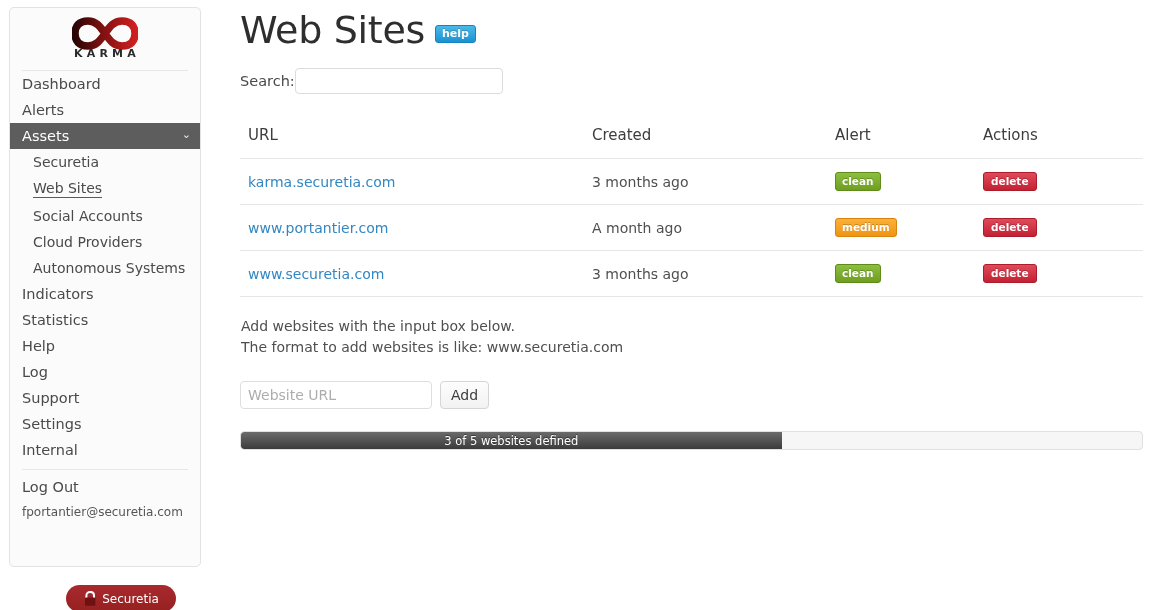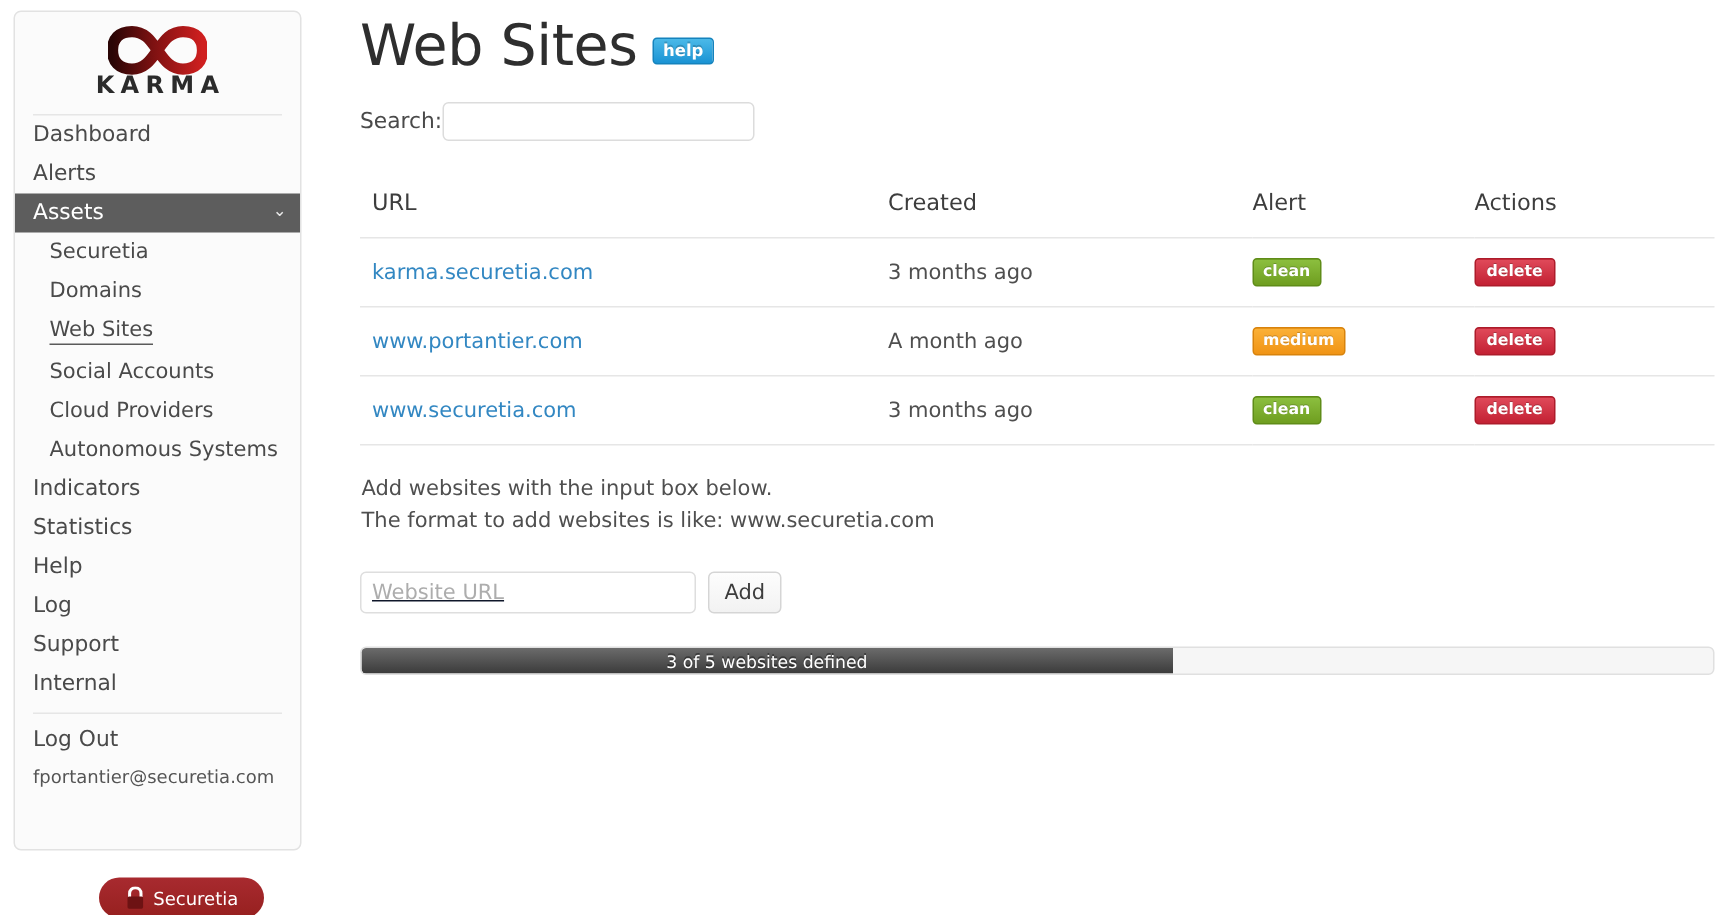--- a/index.html
+++ b/index.html
@@ -30,21 +30,21 @@
   }
   #logo-block {
     padding: 9px 0 4px 0;
     text-align: center;
   }
   .logo-infinity {
     display: block;
     margin: 0 auto;
   }
   .logo-word {
-    font-size: 16px;
+    font-size: 11px;
     letter-spacing: 4.2px;
     color: #2b2b2b;
     font-weight: bold;
     text-indent: 4px;
     margin-top: -3px;
     font-family: "DejaVu Sans", sans-serif;
   }
   .sb-divider {
     height: 1px;
     background: #e6e6e6;
@@ -254,31 +254,30 @@
     line-height: 20.5px;
     padding-left: 1px;
   }
   #add-row {
     margin-top: 24px;
     display: flex;
     align-items: flex-start;
     gap: 8px;
   }
   #website-url-input {
-    width: 224px;
+    width: 192px;
     height: 28px;
     border: 1px solid #dedede;
     border-radius: 4px;
     background: #fff;
     outline: none;
     font-size: 14px;
     color: #0f172a;
     padding: 2px 7px;
     font-family: "DejaVu Sans", sans-serif;
-    text-decoration: underline;
   }
   #website-url-input::placeholder { color: #adadad; }
   #add-button {
     height: 28px;
     min-width: 47px;
     border: 1px solid #d5d5d5;
     border-radius: 4px;
     background: linear-gradient(180deg,#fdfdfd 0%, #f2f2f2 100%);
     color: #3d3d3d;
     font-size: 14px;
@@ -347,23 +346,20 @@
         <li>
           <a class="nav-item"><span>Alerts</span></a>
         </li>
         <li>
           <a class="nav-item active"><span>Assets</span><span class="chevron">⌄</span></a>
         </li>
         <li>
           <a class="nav-sub"><span class="lbl">Securetia</span></a>
         </li>
         <li>
-          <a class="nav-sub"><span class="lbl">Domains</span></a>
-        </li>
-        <li>
           <a class="nav-sub current"><span class="lbl">Web Sites</span></a>
         </li>
         <li>
           <a class="nav-sub"><span class="lbl">Social Accounts</span></a>
         </li>
         <li>
           <a class="nav-sub"><span class="lbl">Cloud Providers</span></a>
         </li>
         <li>
           <a class="nav-sub"><span class="lbl">Autonomous Systems</span></a>
@@ -375,20 +371,23 @@
           <a class="nav-item"><span>Statistics</span></a>
         </li>
         <li>
           <a class="nav-item"><span>Help</span></a>
         </li>
         <li>
           <a class="nav-item"><span>Log</span></a>
         </li>
         <li>
           <a class="nav-item"><span>Support</span></a>
+        </li>
+        <li>
+          <a class="nav-item"><span>Settings</span></a>
         </li>
         <li>
           <a class="nav-item"><span>Internal</span></a>
         </li>
       </ul>
 
     <div class="sb-divider2"></div>
 
     <a class="nav-logout">Log Out</a>
     <div class="nav-email">fportantier@securetia.com</div>

